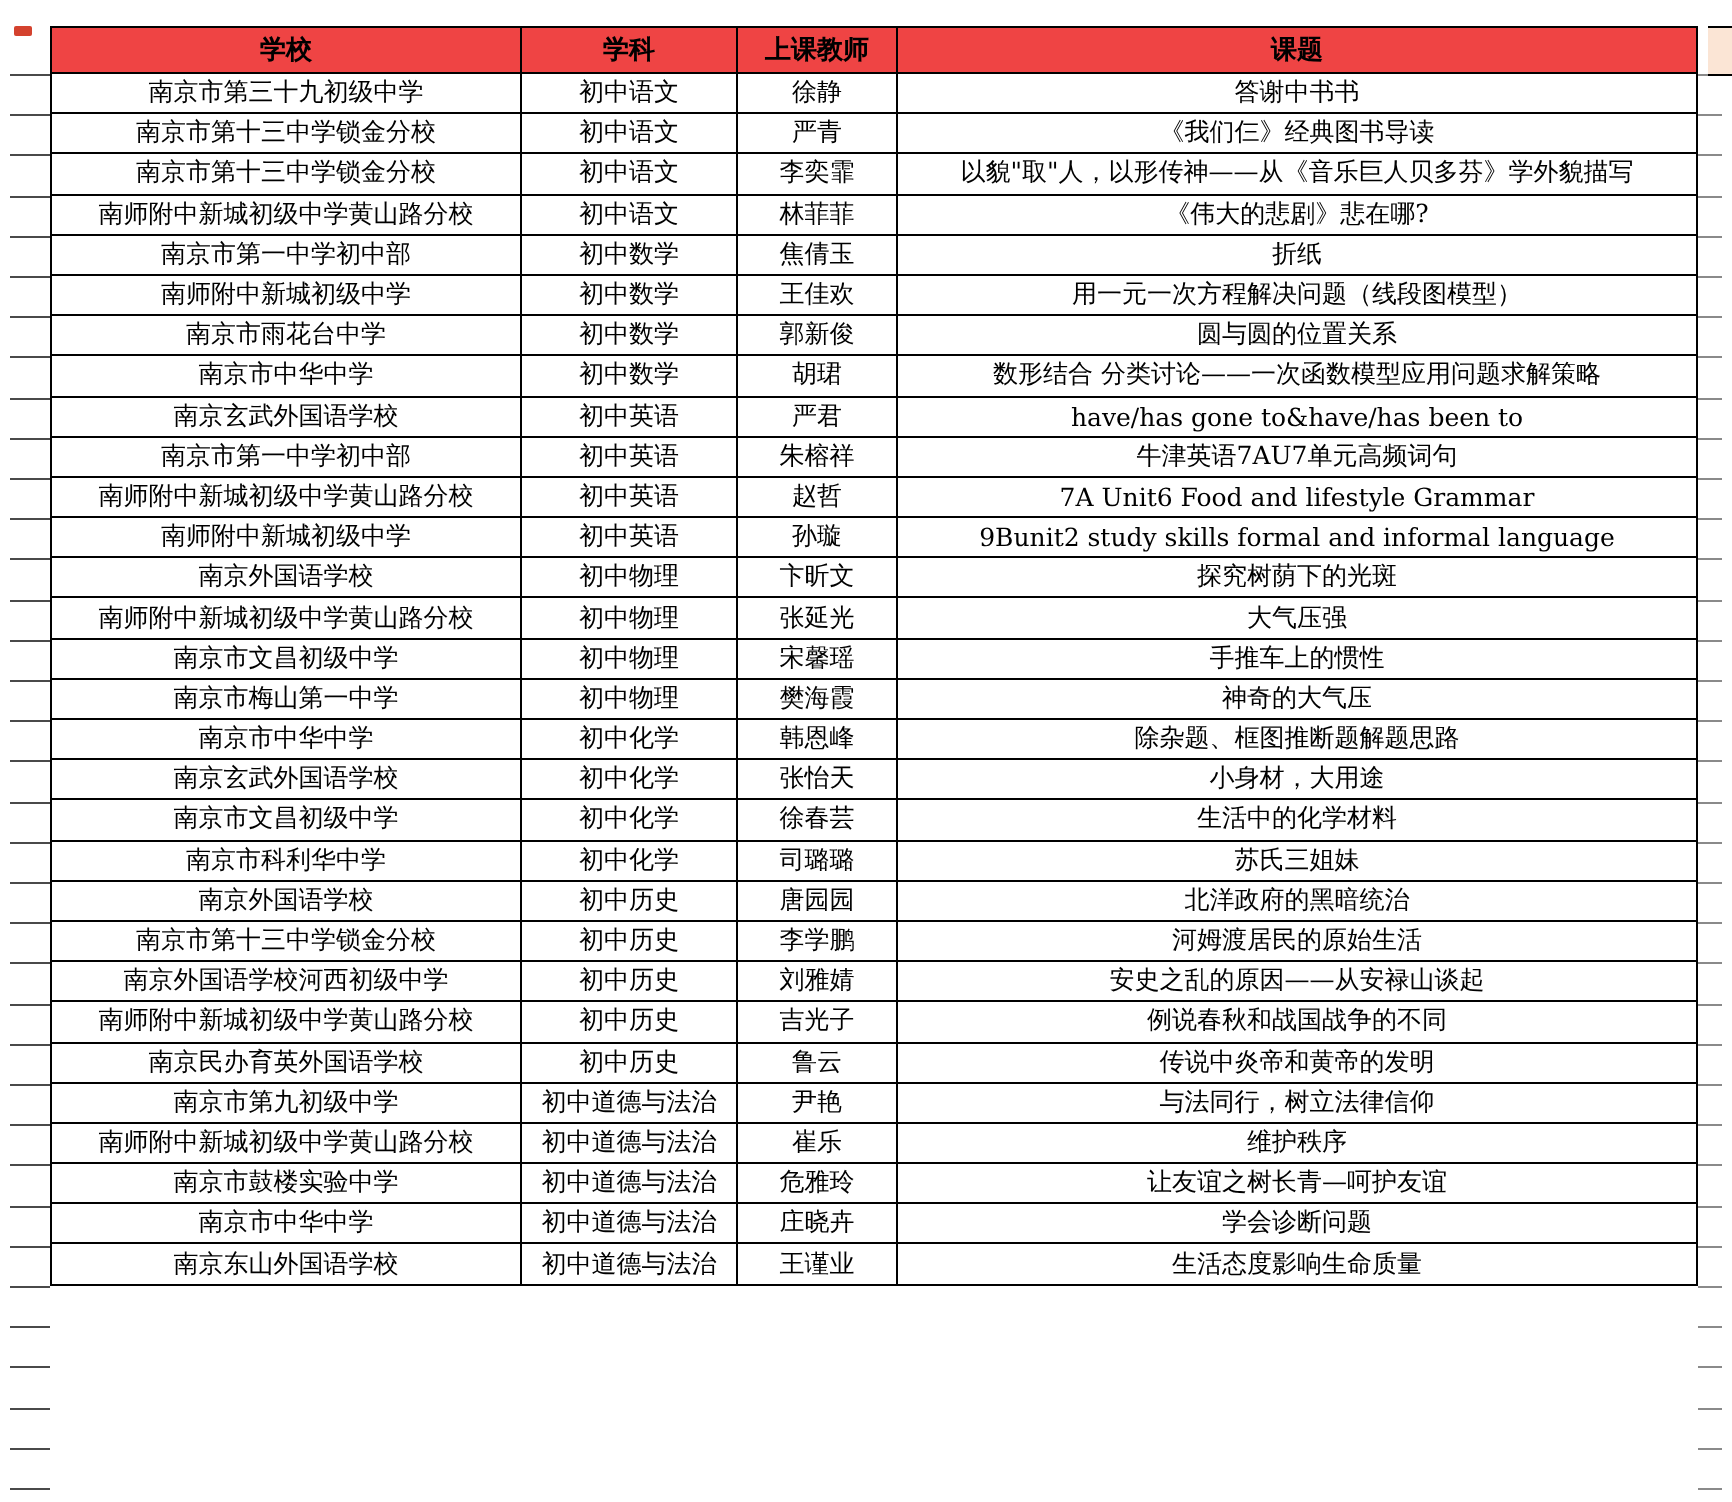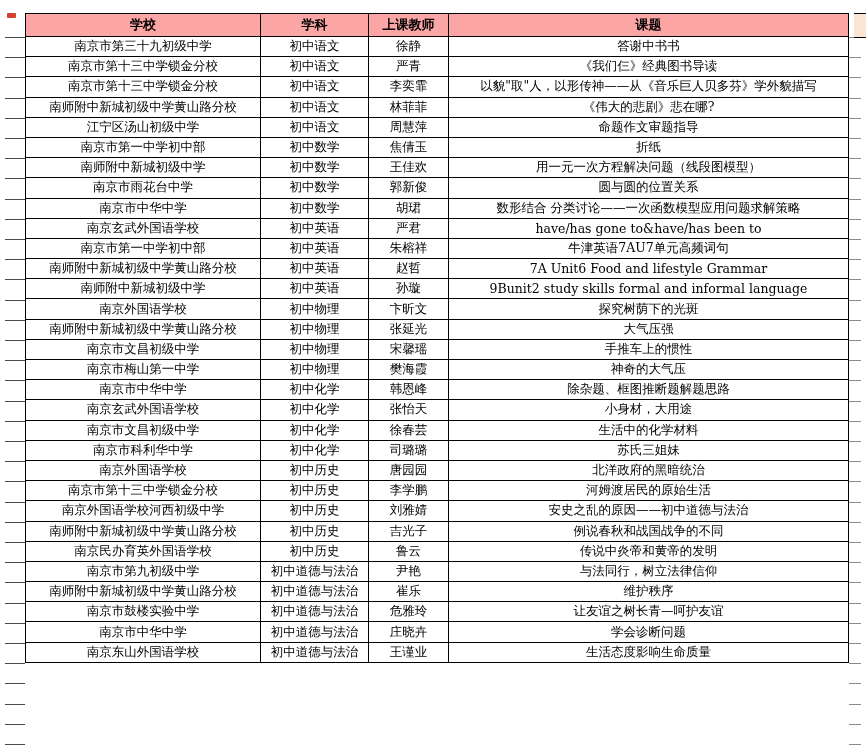--- a/index.html
+++ b/index.html
@@ -10,21 +10,21 @@
   }
   table.lesson-table {
     position:absolute; left:25px; top:13px; width:823px;
     border-collapse:collapse; table-layout:fixed;
   }
   .lesson-table th, .lesson-table td {
     border:1px solid #000; text-align:center; vertical-align:middle;
     padding:0 2px; overflow:hidden; white-space:nowrap;
   }
   .lesson-table th {
-    background:#fca5a5; height:22px; font-size:13px; font-weight:bold;
+    background:#ef4444; height:22px; font-size:13px; font-weight:bold;
   }
   .lesson-table td { height:19.2px; font-size:12.5px; font-weight:normal; }
   .col-school  { width:235px; }
   .col-subject { width:108px; }
   .col-teacher { width:80px;  }
   .col-topic   { width:400px; }
   .gutter { position:absolute; top:0; height:751px; pointer-events:none; }
   .gutter.left  { left:0; width:25px; }
   .gutter.right { left:849px; width:17px; }
   .stub-line { position:absolute; height:1px; background:#4a4a4a; }
@@ -158,26 +158,20 @@
           <td class="col-teacher">李奕霏</td>
           <td class="col-topic">以貌"取"人，以形传神——从《音乐巨人贝多芬》学外貌描写</td>
         </tr>
         <tr>
           <td class="col-school">南师附中新城初级中学黄山路分校</td>
           <td class="col-subject">初中语文</td>
           <td class="col-teacher">林菲菲</td>
           <td class="col-topic">《伟大的悲剧》悲在哪?</td>
         </tr>
         <tr>
-          <td class="col-school">江宁区汤山初级中学</td>
-          <td class="col-subject">初中语文</td>
-          <td class="col-teacher">周慧萍</td>
-          <td class="col-topic">命题作文审题指导</td>
-        </tr>
-        <tr>
           <td class="col-school">南京市第一中学初中部</td>
           <td class="col-subject">初中数学</td>
           <td class="col-teacher">焦倩玉</td>
           <td class="col-topic">折纸</td>
         </tr>
         <tr>
           <td class="col-school">南师附中新城初级中学</td>
           <td class="col-subject">初中数学</td>
           <td class="col-teacher">王佳欢</td>
           <td class="col-topic">用一元一次方程解决问题（线段图模型）</td>
@@ -275,21 +269,21 @@
         <tr>
           <td class="col-school">南京市第十三中学锁金分校</td>
           <td class="col-subject">初中历史</td>
           <td class="col-teacher">李学鹏</td>
           <td class="col-topic">河姆渡居民的原始生活</td>
         </tr>
         <tr>
           <td class="col-school">南京外国语学校河西初级中学</td>
           <td class="col-subject">初中历史</td>
           <td class="col-teacher">刘雅婧</td>
-          <td class="col-topic">安史之乱的原因——初中道德与法治</td>
+          <td class="col-topic">安史之乱的原因——从安禄山谈起</td>
         </tr>
         <tr>
           <td class="col-school">南师附中新城初级中学黄山路分校</td>
           <td class="col-subject">初中历史</td>
           <td class="col-teacher">吉光子</td>
           <td class="col-topic">例说春秋和战国战争的不同</td>
         </tr>
         <tr>
           <td class="col-school">南京民办育英外国语学校</td>
           <td class="col-subject">初中历史</td>

